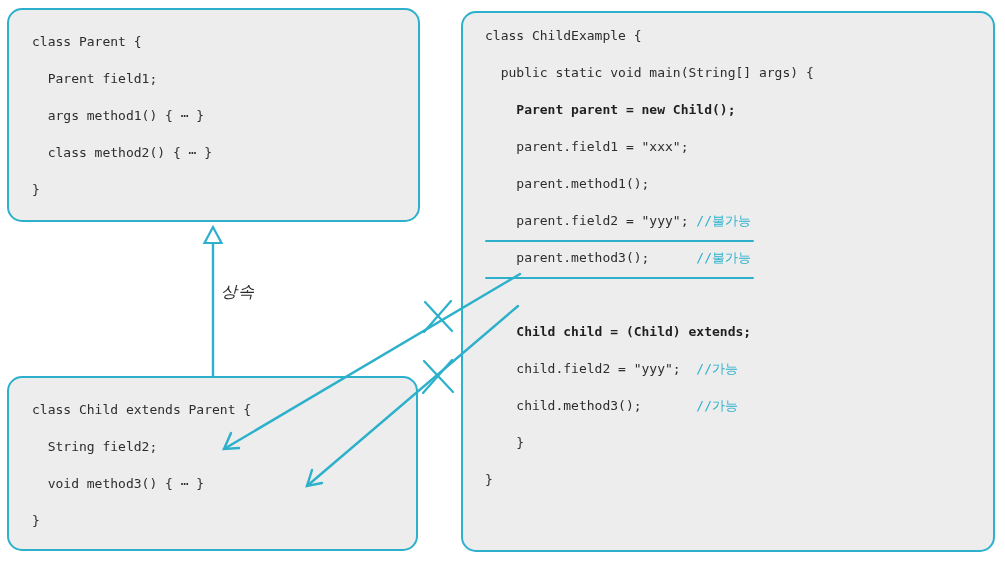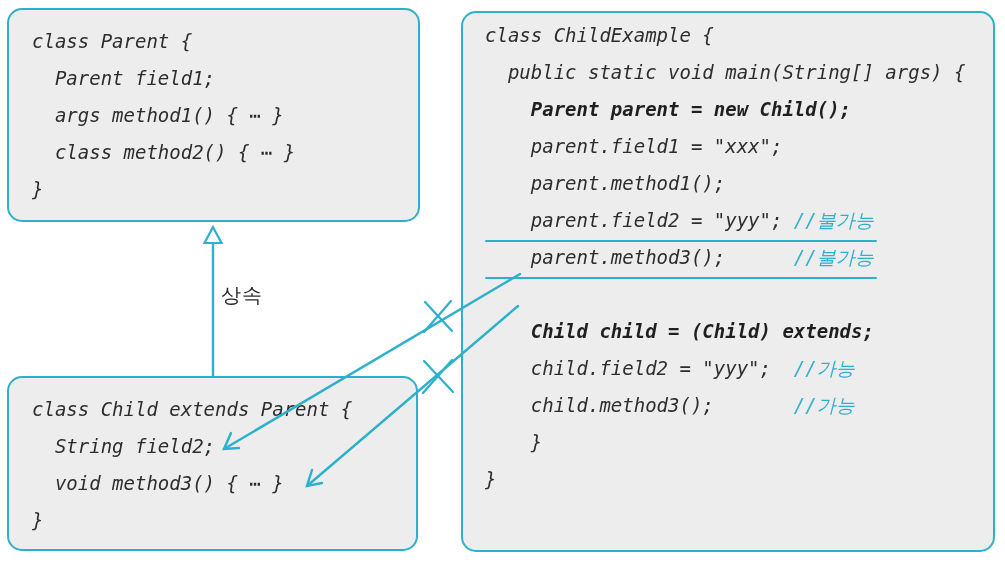--- a/index.html
+++ b/index.html
@@ -17,46 +17,46 @@
     background: #ededed;
     border: 2.5px solid #2cb0cb;
     border-radius: 15px;
   }
   .parent-box  { left: 7px;   top: 8px;   width: 413px; height: 214px; padding: 13px 0 0 23px; }
   .child-box   { left: 7px;   top: 376px; width: 411px; height: 175px; padding: 13px 0 0 23px; }
   .example-box { left: 461px; top: 11px;  width: 534px; height: 541px; padding: 4px 0 0 22px; }
   .code-line {
     height: 37px;
     line-height: 37px;
-    font-size: 19px;
+    font-size: 13px;
     color: #2d2d2d;
     white-space: pre;
-    font-style: italic;
   }
   .code-line.bold { font-weight: 700; color: #1f1f1f; }
   .inner { position: relative; display: inline-block; }
   .inner.underlined::after {
     content: "";
     position: absolute;
     left: 0;
     right: -3px;
     bottom: -3px;
     height: 2.5px;
     background: #2cb0cb;
     border-radius: 2px;
   }
   .comment { color: #2cb0cb; }
   .inherit-label {
     position: absolute;
     left: 221px;
     top: 282px;
-    font-size: 20px;
+    font-size: 16px;
     color: #2b2b2b;
     font-family: "Liberation Sans", "DejaVu Sans", sans-serif;
     letter-spacing: 1px;
+    font-style: italic;
   }
   svg.overlay {
     position: absolute;
     left: 0; top: 0;
     width: 1005px; height: 564px;
     pointer-events: none;
     z-index: 5;
   }
 </style>
 </head>

